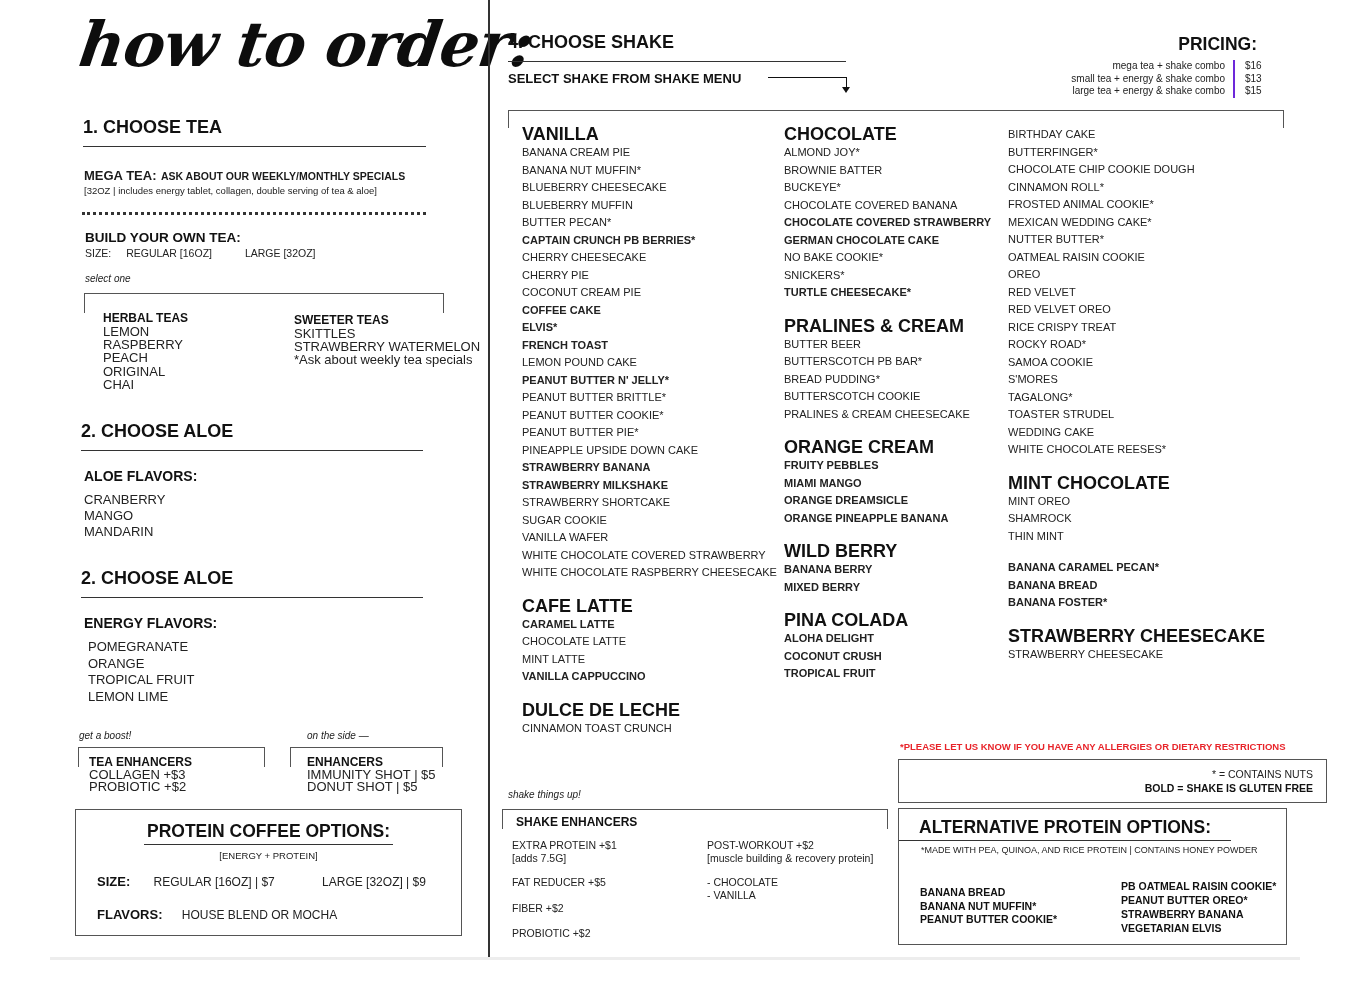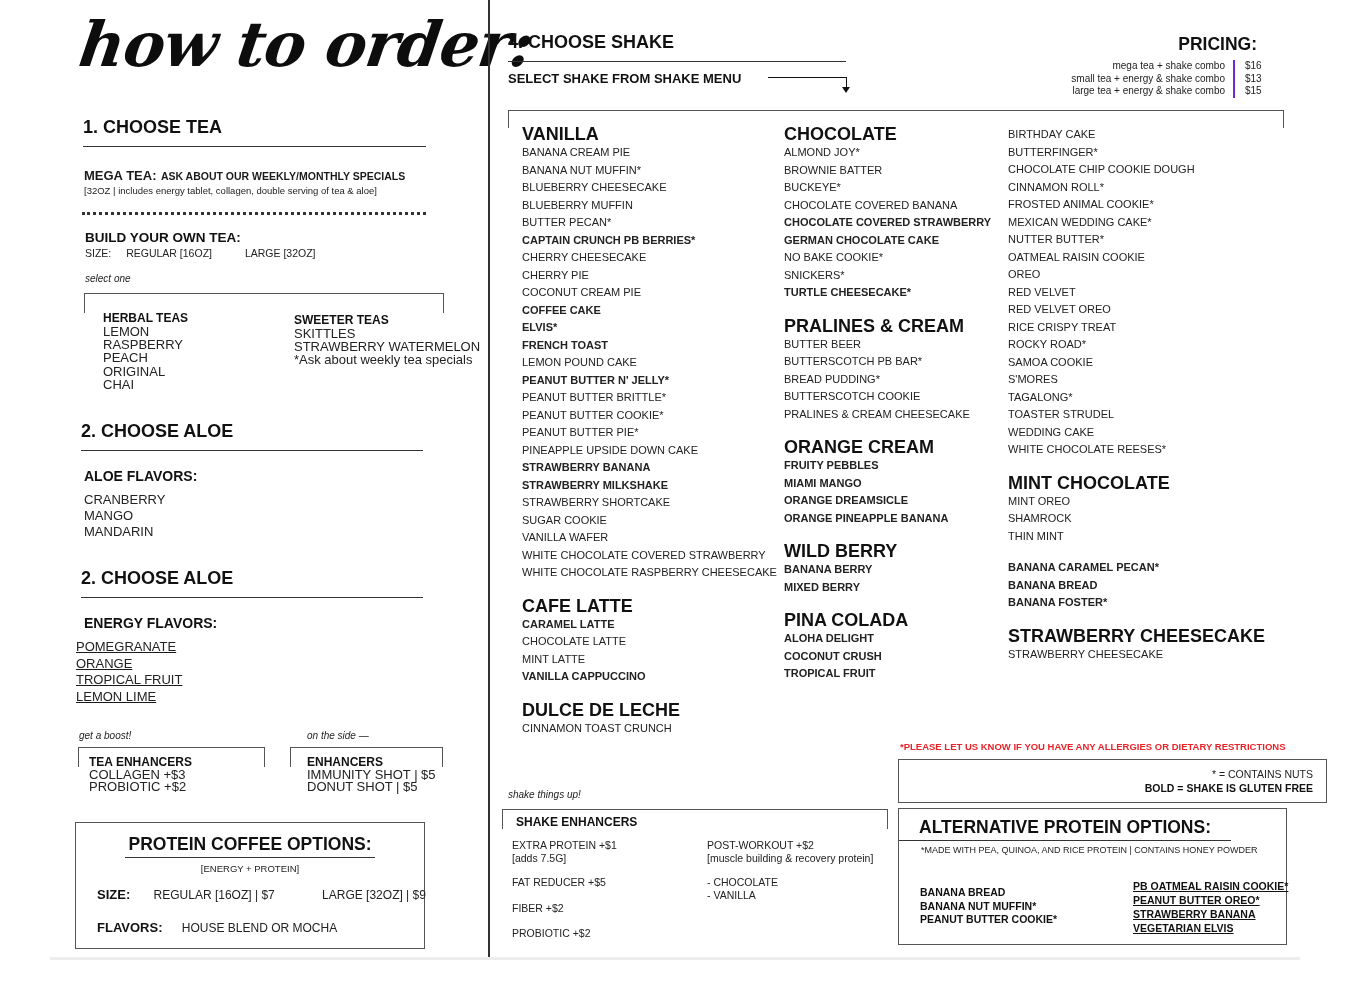--- a/index.html
+++ b/index.html
@@ -77,21 +77,21 @@
 <div class="abs sec-head" style="left:81px; top:422px; width:342px;">2. CHOOSE ALOE</div>
 <div class="abs sub-head" style="left:84px; top:468px;">ALOE FLAVORS:</div>
 <div class="abs" style="left:84px; top:492px;">
   <div class="small" style="height:16px; line-height:16px;">CRANBERRY</div>
   <div class="small" style="height:16px; line-height:16px;">MANGO</div>
   <div class="small" style="height:16px; line-height:16px;">MANDARIN</div>
 </div>
 
 <div class="abs sec-head" style="left:81px; top:569px; width:342px;">2. CHOOSE ALOE</div>
 <div class="abs sub-head" style="left:84px; top:615px;">ENERGY FLAVORS:</div>
-<div class="abs" style="left:76px; top:639px;text-decoration:underline;">
+<div class="abs" style="left:88px; top:639px;">
   <div class="small" style="height:16.5px; line-height:16.5px;">POMEGRANATE</div>
   <div class="small" style="height:16.5px; line-height:16.5px;">ORANGE</div>
   <div class="small" style="height:16.5px; line-height:16.5px;">TROPICAL FRUIT</div>
   <div class="small" style="height:16.5px; line-height:16.5px;">LEMON LIME</div>
 </div>
 
 <div class="abs ital" style="left:79px; top:730px;">get a boost!</div>
 <div class="abs bracket-top" style="left:78px; top:747px; width:187px;"></div>
 <div class="abs" style="left:89px; top:755px;">
   <div class="sub-head" style="font-size:12px;">TEA ENHANCERS</div>
@@ -100,21 +100,21 @@
 </div>
 
 <div class="abs ital" style="left:307px; top:730px;">on the side —</div>
 <div class="abs bracket-top" style="left:290px; top:747px; width:153px;"></div>
 <div class="abs" style="left:307px; top:755px; white-space:nowrap;">
   <div class="sub-head" style="font-size:12px;">ENHANCERS</div>
   <div class="small" style="line-height:12px;">IMMUNITY SHOT | $5</div>
   <div class="small" style="line-height:12px;">DONUT SHOT | $5</div>
 </div>
 
-<div class="abs box" style="left:75px; top:809px; width:350px; height:127px;margin-top:13px;">
+<div class="abs box" style="left:75px; top:809px; width:387px; height:127px;">
   <div style="position:absolute; left:0; right:0; top:11px; text-align:center;">
     <span style="font-weight:bold; font-size:17.5px; color:#111; display:inline-block; padding:0 3px 2px; border-bottom:1.5px solid #333;">PROTEIN COFFEE OPTIONS:</span>
   </div>
   <div style="position:absolute; left:0; right:0; top:40px; text-align:center; font-size:9.5px; color:#222;">[ENERGY + PROTEIN]</div>
   <div style="position:absolute; left:21px; top:64px; white-space:nowrap; font-size:12px; color:#222;">
     <span style="font-weight:bold; font-size:13px; color:#111;">SIZE:</span>
     <span style="margin-left:20px;">REGULAR [16OZ] | $7</span>
     <span style="margin-left:44px;">LARGE [32OZ] | $9</span>
   </div>
   <div style="position:absolute; left:21px; top:97px; white-space:nowrap; font-size:12px; color:#222;">
@@ -278,19 +278,19 @@
 <div class="abs box" style="left:898px; top:808px; width:389px; height:137px;">
   <div style="position:absolute; left:0; right:0; top:8px; text-align:left;">
     <span style="font-weight:bold; font-size:17.5px; color:#111; display:inline-block; padding:0 20px 2px; border-bottom:1.5px solid #333;">ALTERNATIVE PROTEIN OPTIONS:</span>
   </div>
   <div style="position:absolute; left:22px; top:36px; font-size:9px; color:#222; white-space:nowrap;">*MADE WITH PEA, QUINOA, AND RICE PROTEIN | CONTAINS HONEY POWDER</div>
   <div style="position:absolute; left:21px; top:77px; font-size:10.5px; font-weight:bold; color:#111; line-height:13.5px; white-space:nowrap;">
     <div>BANANA BREAD</div>
     <div>BANANA NUT MUFFIN*</div>
     <div>PEANUT BUTTER COOKIE*</div>
   </div>
-  <div style="position:absolute; left:234px; top:70px; font-size:10.5px; font-weight:bold; color:#111; line-height:14px; white-space:nowrap;text-decoration:underline;">
+  <div style="position:absolute; left:222px; top:70px; font-size:10.5px; font-weight:bold; color:#111; line-height:14px; white-space:nowrap;">
     <div>PB OATMEAL RAISIN COOKIE*</div>
     <div>PEANUT BUTTER OREO*</div>
     <div>STRAWBERRY BANANA</div>
     <div>VEGETARIAN ELVIS</div>
   </div>
 </div>
 
 </body></html>

